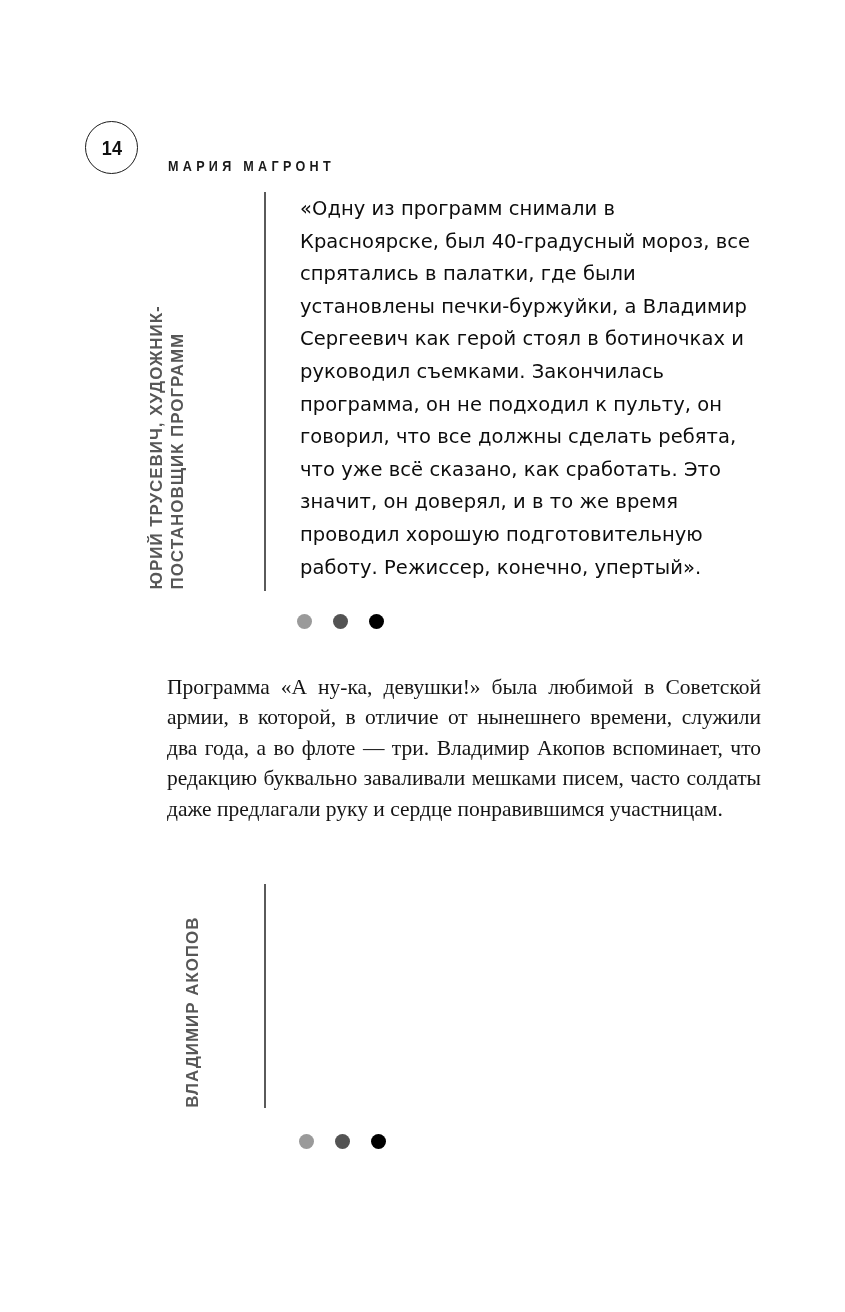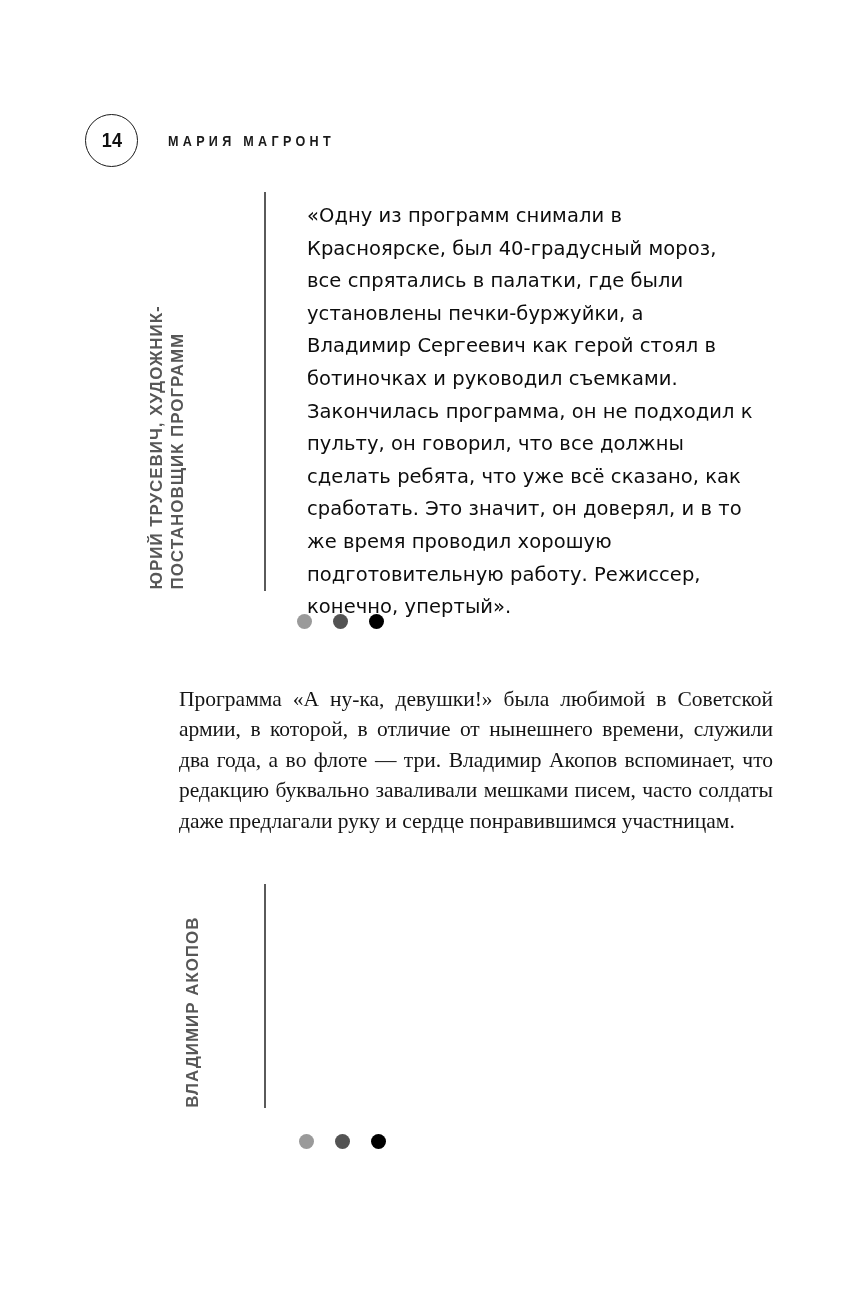--- a/index.html
+++ b/index.html
@@ -17,21 +17,21 @@
     font-family: "Liberation Sans", "DejaVu Sans", sans-serif;
     -webkit-font-smoothing: antialiased;
   }
 
   
   .running-head {
     position: absolute;
     left: 85px;
     top: 106px;
     display: flex;
-    align-items: center;
+    align-items: flex-end;
     height: 68px;
   }
 
   .page-number-badge {
     width: 53px;
     height: 53px;
     border: 1.6px solid #1a1a1a;
     border-radius: 50%;
     display: flex;
     align-items: center;
@@ -104,21 +104,21 @@
   .quote-body {
     flex: 1;
     font-family: "DejaVu Sans", "Liberation Sans", sans-serif;
     font-size: 19.5px;
     line-height: 32.6px;
     color: #0d0d0d;
     letter-spacing: 0.003em;
   }
 
   .quote-body p {
-    margin: 8px;
+    margin: 1px;
   }
 
   
   #quote-trusevich {
     left: 186px;
     top: 192px;
     width: 575px;
     height: 399px;
   }
 
@@ -168,21 +168,21 @@
     position: absolute;
     left: 167px;
     top: 672px;
     width: 594px;
     font-family: "Liberation Serif", "DejaVu Serif", serif;
     font-size: 21.5px;
     line-height: 30.4px;
     color: #141414;
     text-align: justify;
     text-justify: inter-word;
-    margin: 12px;
+    margin: 0;
   }
 </style>
 </head>
 <body>
 
 <div class="page" style="background: rgb(255, 255, 255);">
 
   <div class="running-head">
     <div class="page-number-badge">
       <span>14</span>

